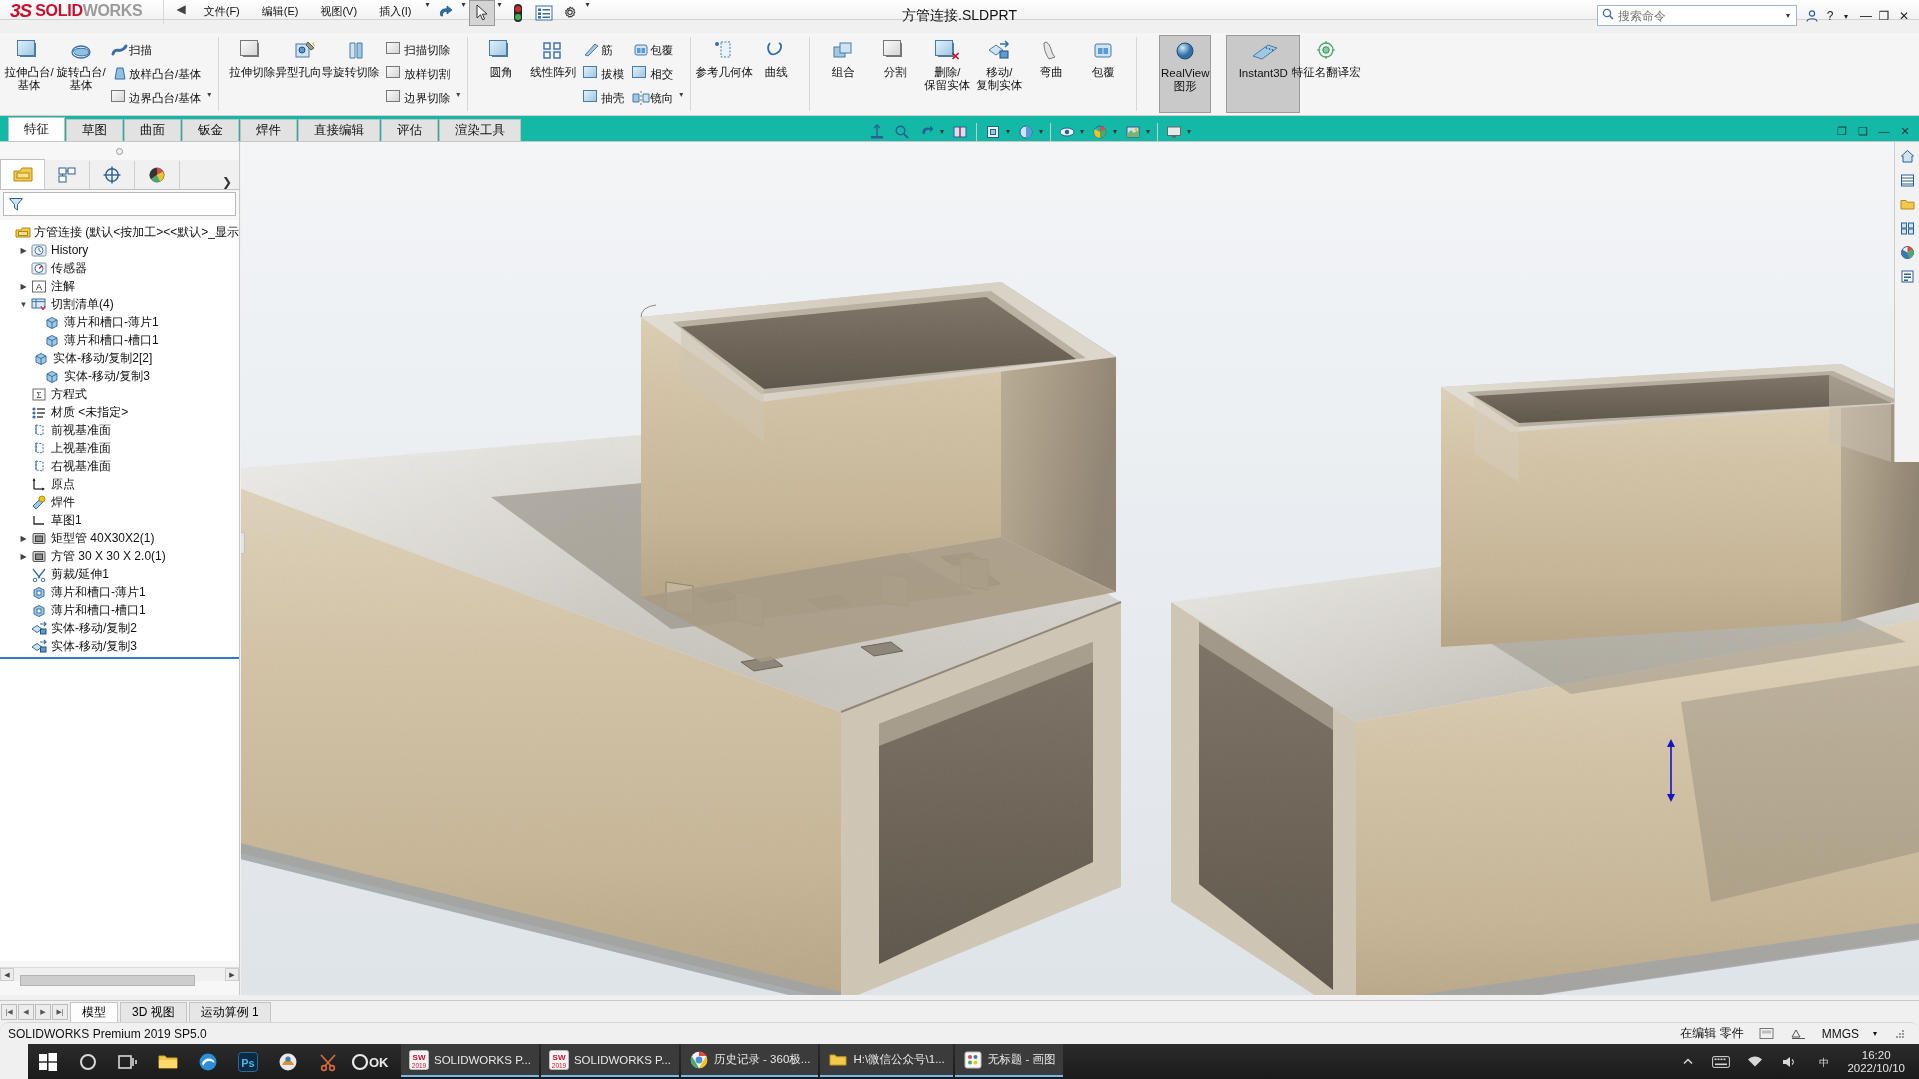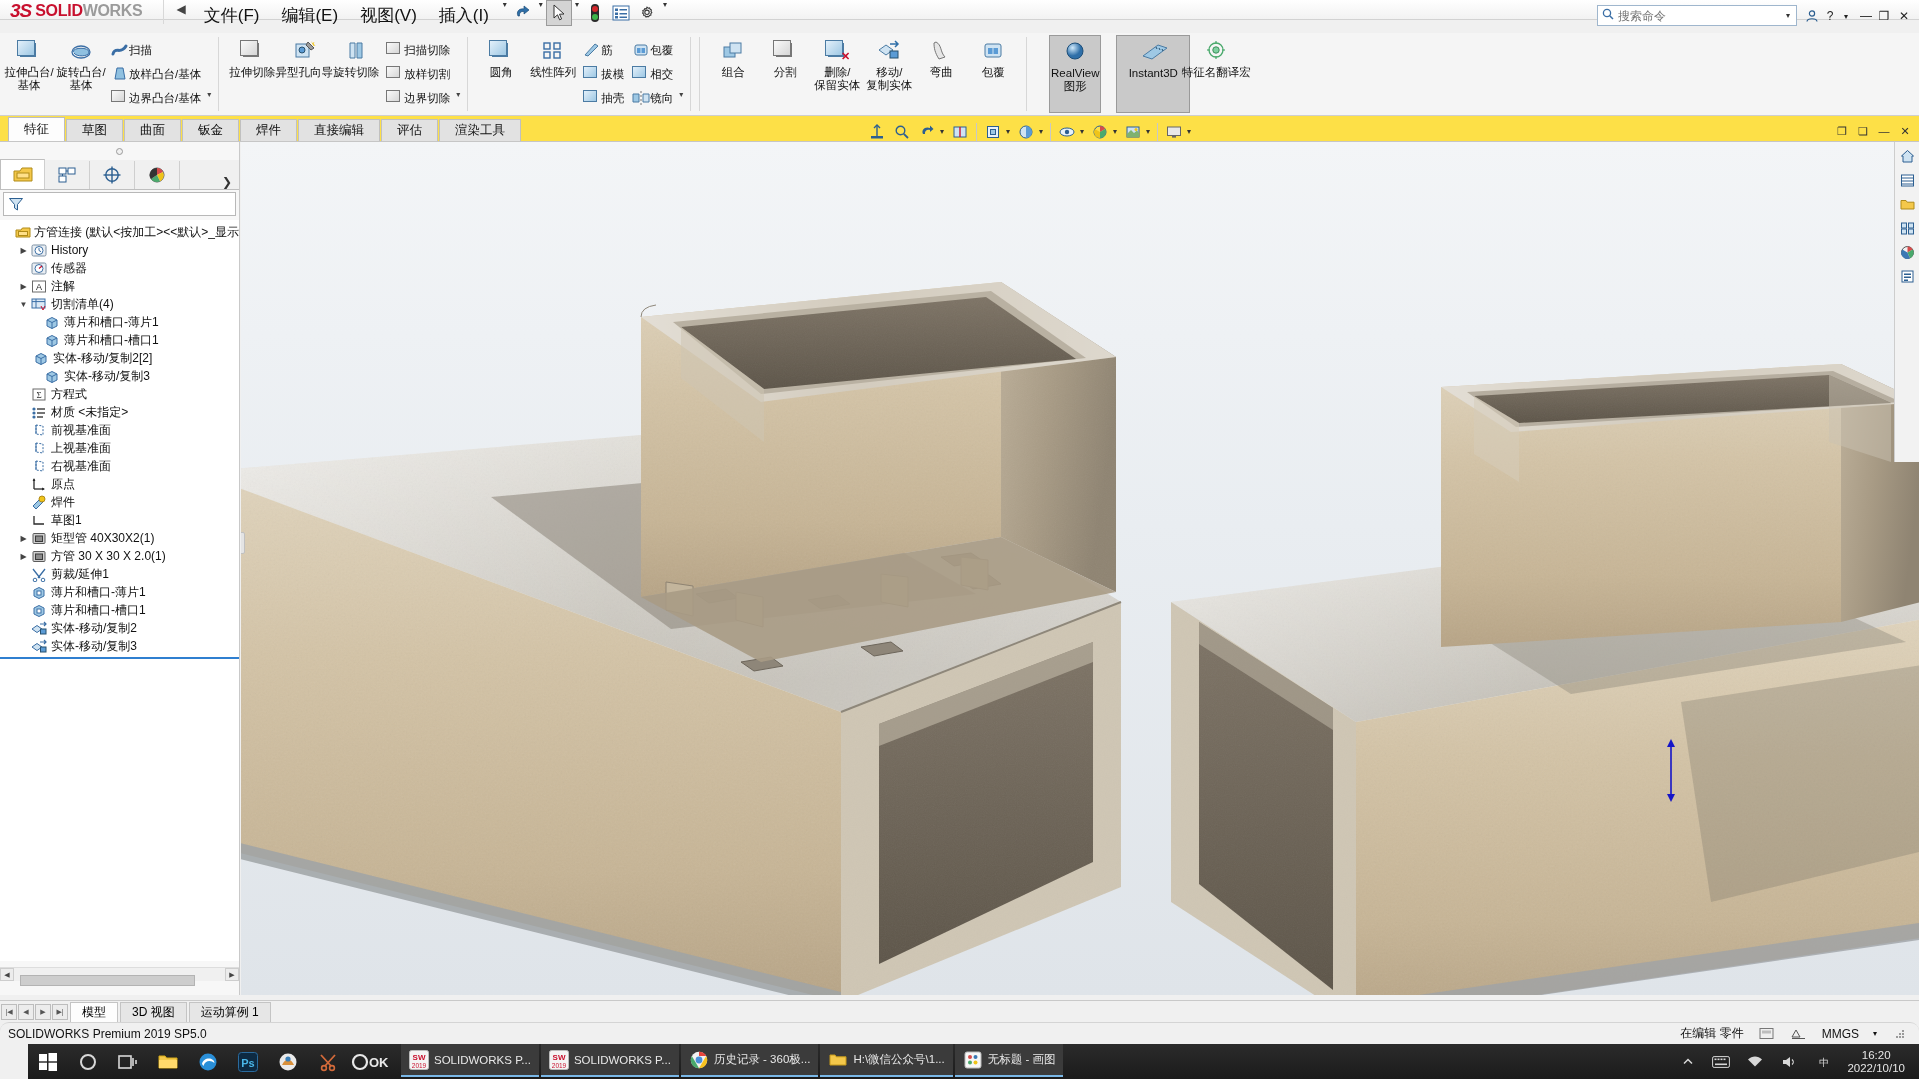--- a/index.html
+++ b/index.html
@@ -10,21 +10,21 @@
   #menubar { position:absolute; left:0; top:0; width:1919px; height:20px;
     background:linear-gradient(#ffffff,#f2f2f2); border-bottom:1px solid #d2d2d2;
     display:flex; align-items:flex-start; }
   .sw-logo { display:flex; align-items:center; margin-left:10px; margin-right:14px; }
   .sw-logo .ds { font-weight:bold; font-size:19px; color:#c8102e; font-style:italic;
     letter-spacing:-1px; margin-right:4px;}
   .sw-logo .solid { font-weight:bold; font-size:16px; color:#c8102e; letter-spacing:-.3px;}
   .sw-logo .works { font-weight:bold; font-size:16px; color:#9b9b9b; letter-spacing:-.3px;}
   .mdiv { width:1px; height:24px; background:#d8d8d8; margin:0 6px;}
   .mb-arrow { font-size:12px; color:#444; padding:2px 7px; cursor:default;}
-  .mb-item { font-size:17px; padding:4px 11px; color:#111; white-space:nowrap; cursor:default;}
+  .mb-item { font-size:11px; padding:4px 11px; color:#111; white-space:nowrap; cursor:default;}
   .tb-ico { width:26px; height:26px; display:flex; align-items:center; justify-content:center;
     position:relative; cursor:default;}
   .caret { font-size:8px; color:#333; margin:0 3px; cursor:default;}
   .tb-sel { border:1px solid #9a9a9a; background:#d4d4d4; }
 
   #doc-title { position:absolute; left:0; right:0; top:7px; text-align:center;
     font-size:14px; color:#111; pointer-events:none;}
 
   
   #searchbox { position:absolute; right:122px; top:5px; width:200px; height:21px;
@@ -62,21 +62,21 @@
     background:linear-gradient(135deg,#bcd9ef,#6ca5cf); border:1px solid #4b7ba3;}
   .cube:after { content:""; position:absolute; left:-4px; top:-4px; width:16px; height:14px;
     background:linear-gradient(135deg,#e3f0fa,#9ec8e4); border:1px solid #4b7ba3;}
   .ic.s .cube { left:2px; top:2px; width:12px; height:10px;}
   .ic.s .cube:after { left:-3px; top:-3px; width:12px; height:10px;}
   .grey .cube { background:linear-gradient(135deg,#efefef,#bdbdbd); border-color:#777;}
   .grey .cube:after { background:linear-gradient(135deg,#fafafa,#d6d6d6); border-color:#777;}
 
   
   #tabrow { position:absolute; left:0; top:116px; width:1919px; height:26px;
-    background:#fde047; border-bottom:1px solid #c6c6c6; display:flex; align-items:flex-end;}
+    background:#14b8a6; border-bottom:1px solid #c6c6c6; display:flex; align-items:flex-end;}
   .rtab { height:22px; padding:0 15px; margin-right:1px; font-size:12.5px;
     background:#e2e2e2; border:1px solid #c0c0c0; border-bottom:0;
     display:flex; align-items:center; cursor:default; color:#111;}
   .rtab.sel { background:#fdfdfd; height:24px; border-color:#bdbdbd; font-weight:normal;}
   
   .docbtn { width:16px; height:16px; display:flex; align-items:center; justify-content:center;
     font-size:11px; color:#333;}
 
   
   #viewtb { position:absolute; left:865px; top:118px; height:27px; display:flex;
@@ -214,20 +214,21 @@
       </svg>
   </div>
   <div class="tb-ico">
     <svg width="18" height="18" viewBox="0 0 18 18">
         <path d="M9 3.2 L10.2 4.2 11.6 3.9 12.2 5.3 13.4 6 13 7.4 13.8 8.6 12.8 9.7 12.9 11.1 11.5 11.5 10.7 12.7 9.3 12.4 8 13 7.2 11.8 5.8 11.5 5.7 10.1 4.6 9.2 5.2 7.9 4.8 6.5 6.1 6 6.8 4.7 8.2 4.9 Z" fill="none" stroke="#3a3a3a" stroke-width="1.1"></path>
         <circle cx="9" cy="8.3" r="2.2" fill="none" stroke="#3a3a3a" stroke-width="1.1"></circle>
       </svg>
   </div>
   <div class="caret">▾</div>
 
+  <div id="doc-title">方管连接.SLDPRT</div>
 
   <div id="searchbox">
     <div class="sic">
       <svg width="12" height="12" viewBox="0 0 12 12">
           <circle cx="5" cy="5" r="3.6" fill="none" stroke="#3a6ea5" stroke-width="1.3"></circle>
           <line x1="7.7" y1="7.7" x2="11" y2="11" stroke="#3a6ea5" stroke-width="1.5"></line>
         </svg>
     </div>
     <input placeholder="搜索命令" style="">
     <div class="sdrop">▾</div>
@@ -409,20 +410,39 @@
               <path d="M11 4 L17 4 L17 12 L11 12 Z" fill="#cfe3f2" stroke="#4b7ba3"></path>
             </svg>
         </span>
         <span class="lbl">镜向</span>
       </div>
     </div>
     <div class="dropcol">▾</div>
   </div>
   <div class="rsep"></div>
 
+  <div class="rgroup">
+    <div class="bigbtn">
+      <span class="ic">
+        <svg width="26" height="22" viewBox="0 0 26 22">
+            <rect x="10" y="2" width="9" height="15" fill="#e8f2fa" stroke="#4b7ba3" stroke-dasharray="2 1.5"></rect>
+            <circle cx="6" cy="4" r="2" fill="#2f6fa8"></circle>
+          </svg>
+      </span>
+      <span class="lbl">参考几何体</span>
+    </div>
+    <div class="bigbtn">
+      <span class="ic">
+        <svg width="26" height="22" viewBox="0 0 26 22">
+            <path d="M7 3 C3 8,6 16,12 14 C18 12,20 5,16 3" fill="none" stroke="#2f6fa8" stroke-width="1.8"></path>
+          </svg>
+      </span>
+      <span class="lbl">曲线</span>
+    </div>
+  </div>
   <div class="rsep"></div>
 
   <div class="rgroup">
     <div class="bigbtn">
       <span class="ic">
         <svg width="26" height="22" viewBox="0 0 26 22">
             <rect x="4" y="7" width="11" height="10" fill="#9ec8e4" stroke="#4b7ba3"></rect>
             <rect x="10" y="3" width="11" height="10" fill="#cfe3f2" stroke="#4b7ba3"></rect>
           </svg>
       </span>

